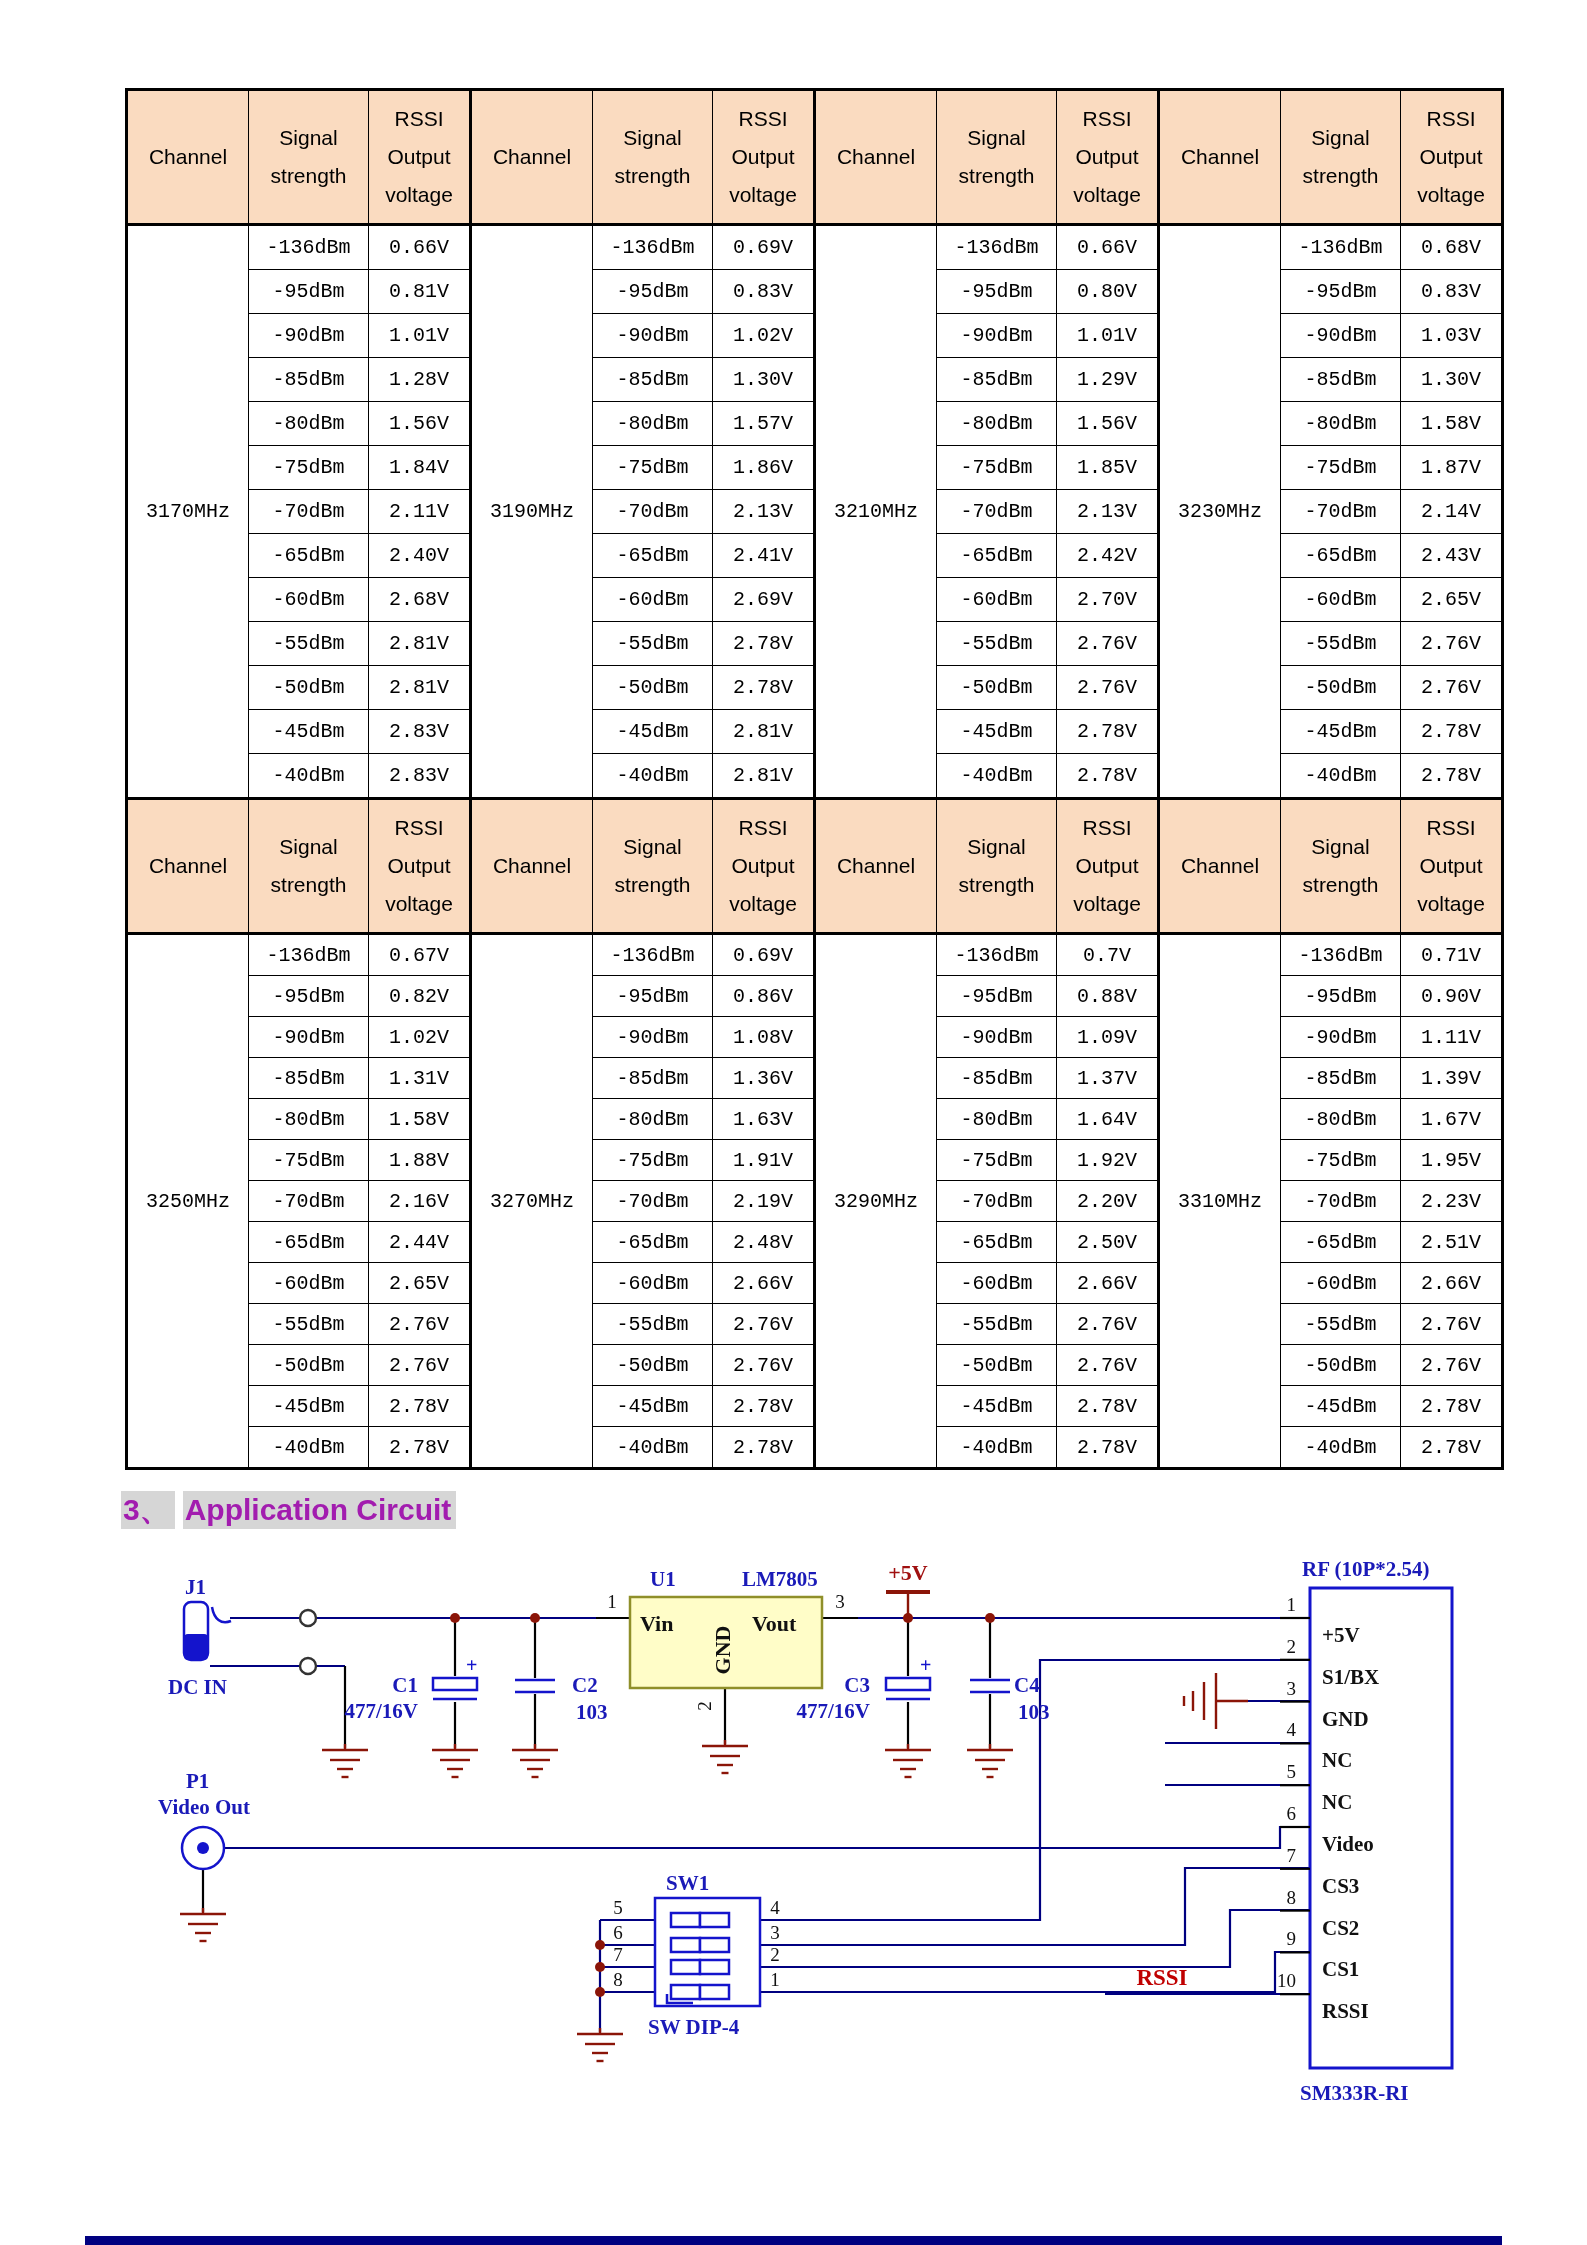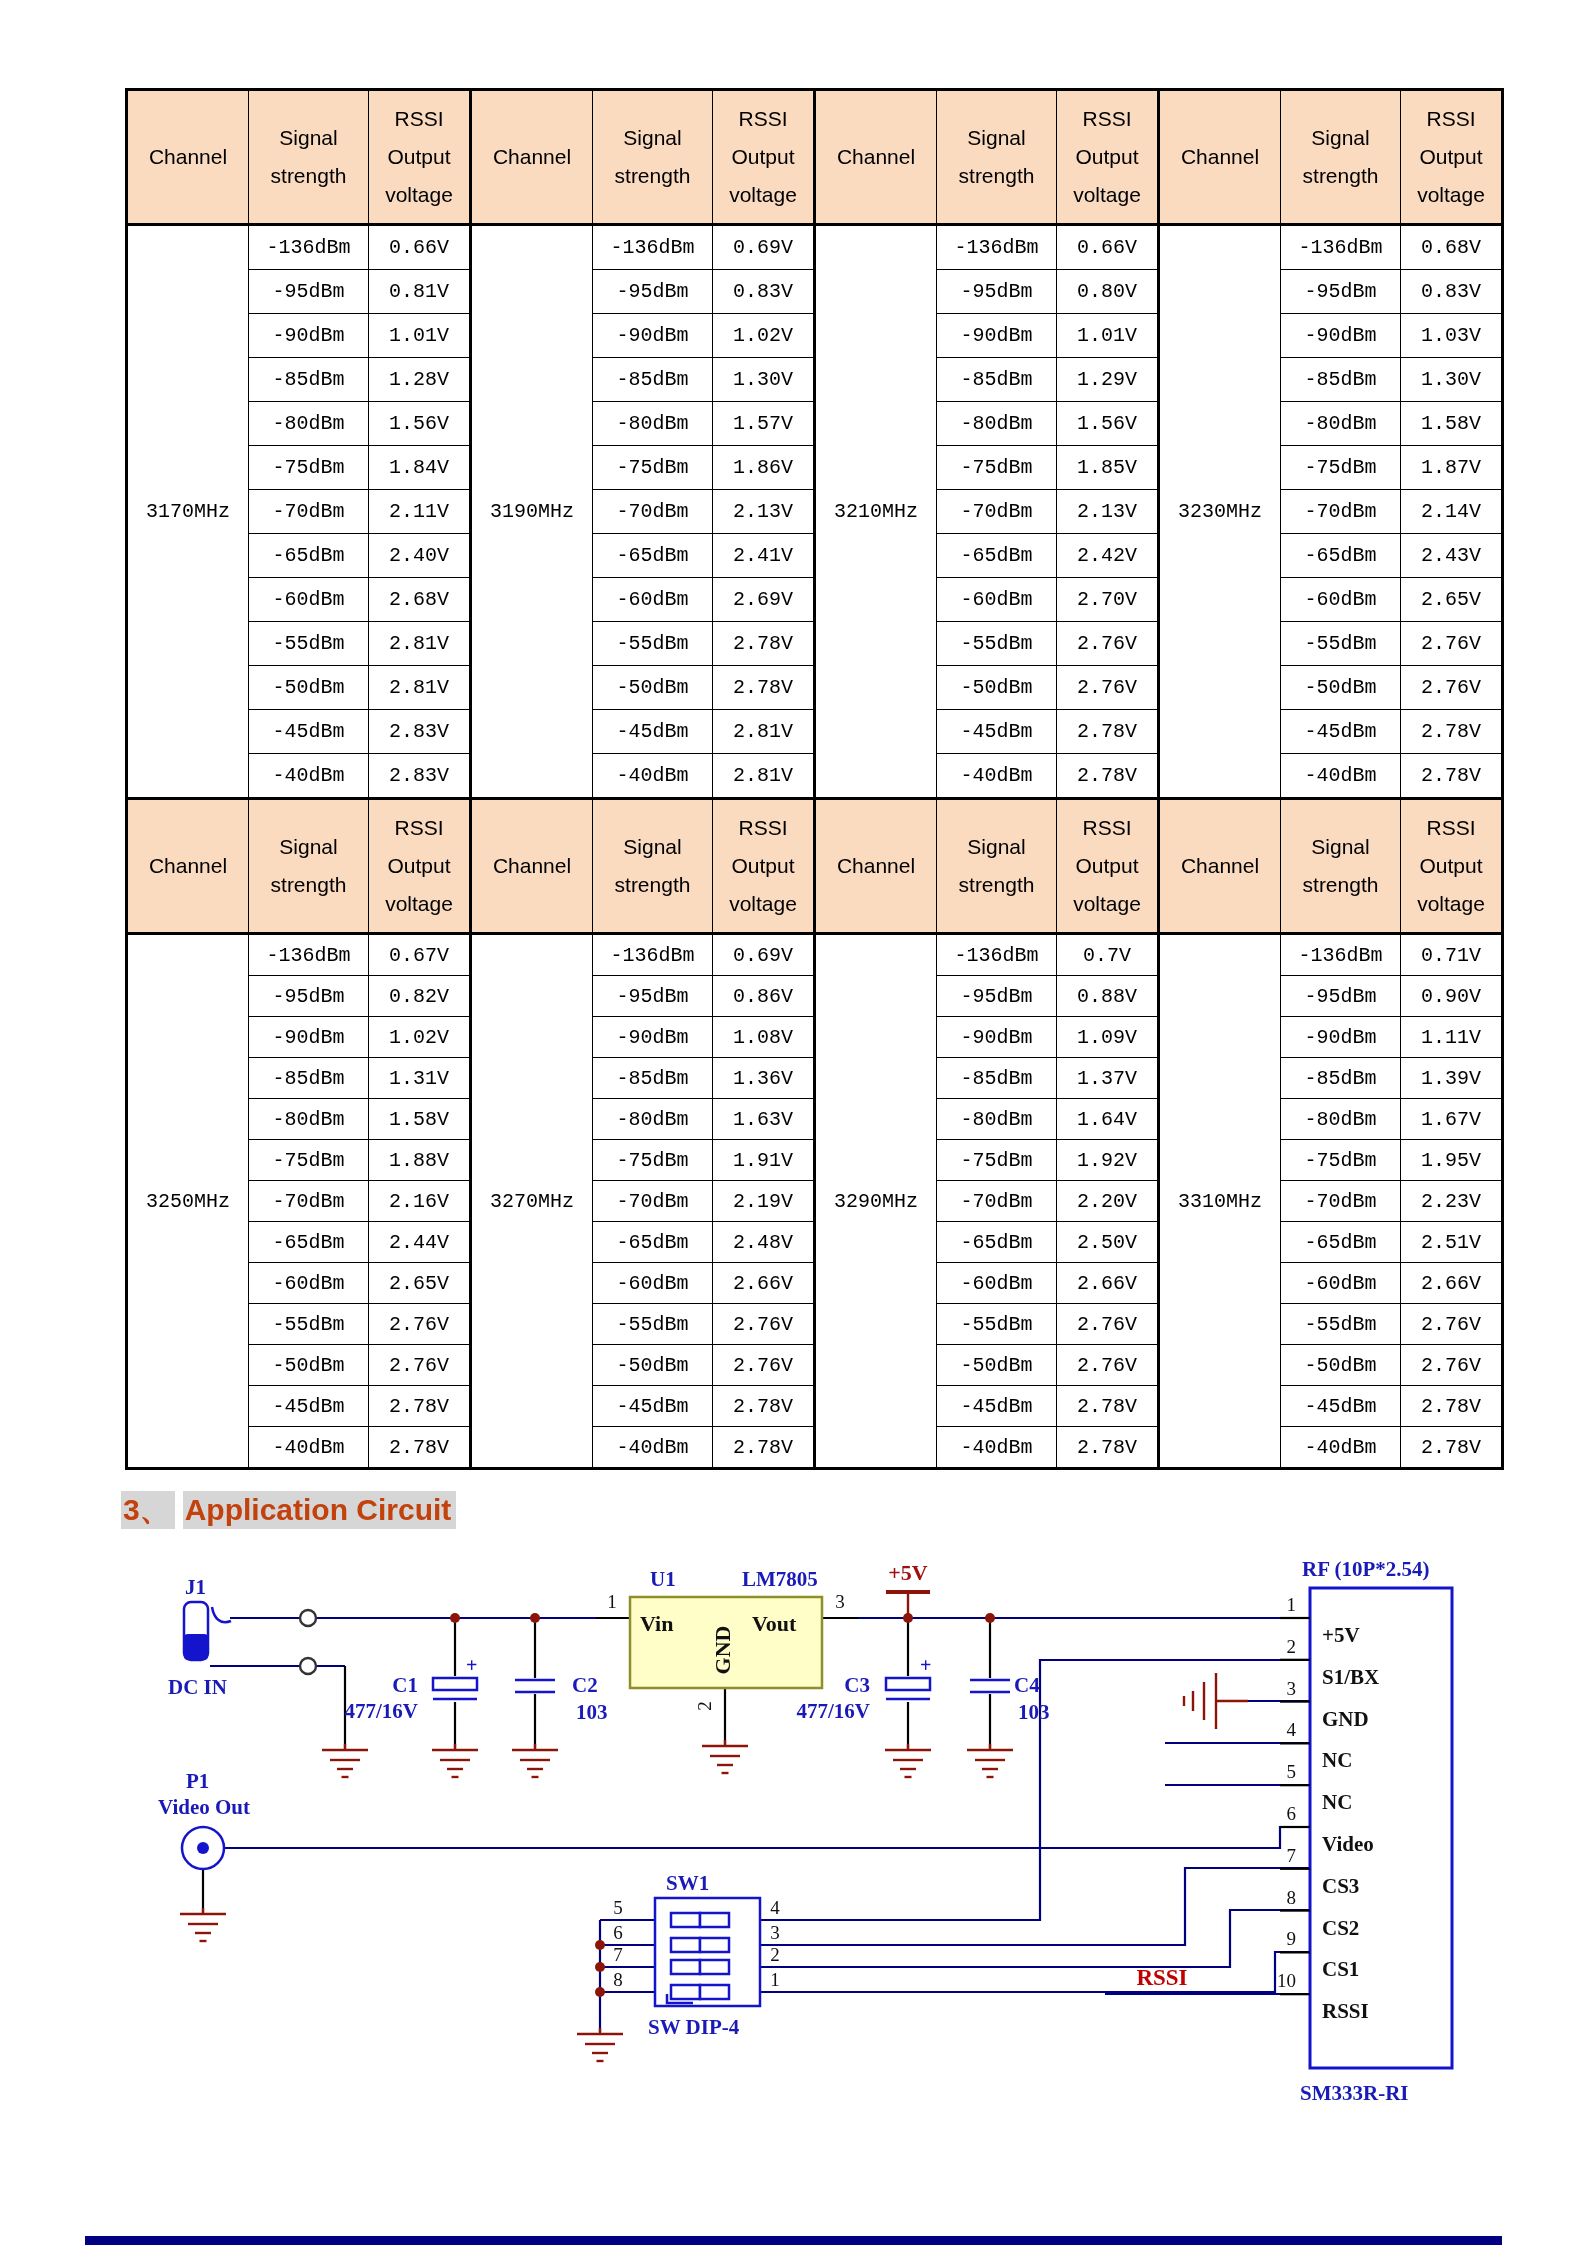--- a/index.html
+++ b/index.html
@@ -29,21 +29,21 @@
     background:#fff;
   }
   .rssi .s0 td{height:43px;}
   .rssi .s1 td{height:40px;}
   .gstart{border-left:3px solid #000 !important;margin-left:16px;}
   col.col-ch{width:122px;} col.col-sig{width:120px;} col.col-volt{width:102px;}
 
   
   .heading{
     position:absolute;left:121px;top:1490px;
-    font:bold 30px "Liberation Sans",sans-serif;color:#c2410c;
+    font:bold 30px "Liberation Sans",sans-serif;color:#a21caf;
   }
   .heading .hl{background:#d6d6d6;padding:2px 5px 3px 2px;}
   .heading .num{margin-right:8px;}
 
   
   svg.circuit{position:absolute;left:0;top:1545px;}
   .w{stroke:#000080;stroke-width:2.2;fill:none;}
   .blk{stroke:#000000;stroke-width:2.2;fill:none;}
   .dr{stroke:#8b1508;stroke-width:2.4;fill:none;}
   .drw{stroke:#8b1508;stroke-width:4;fill:none;}

